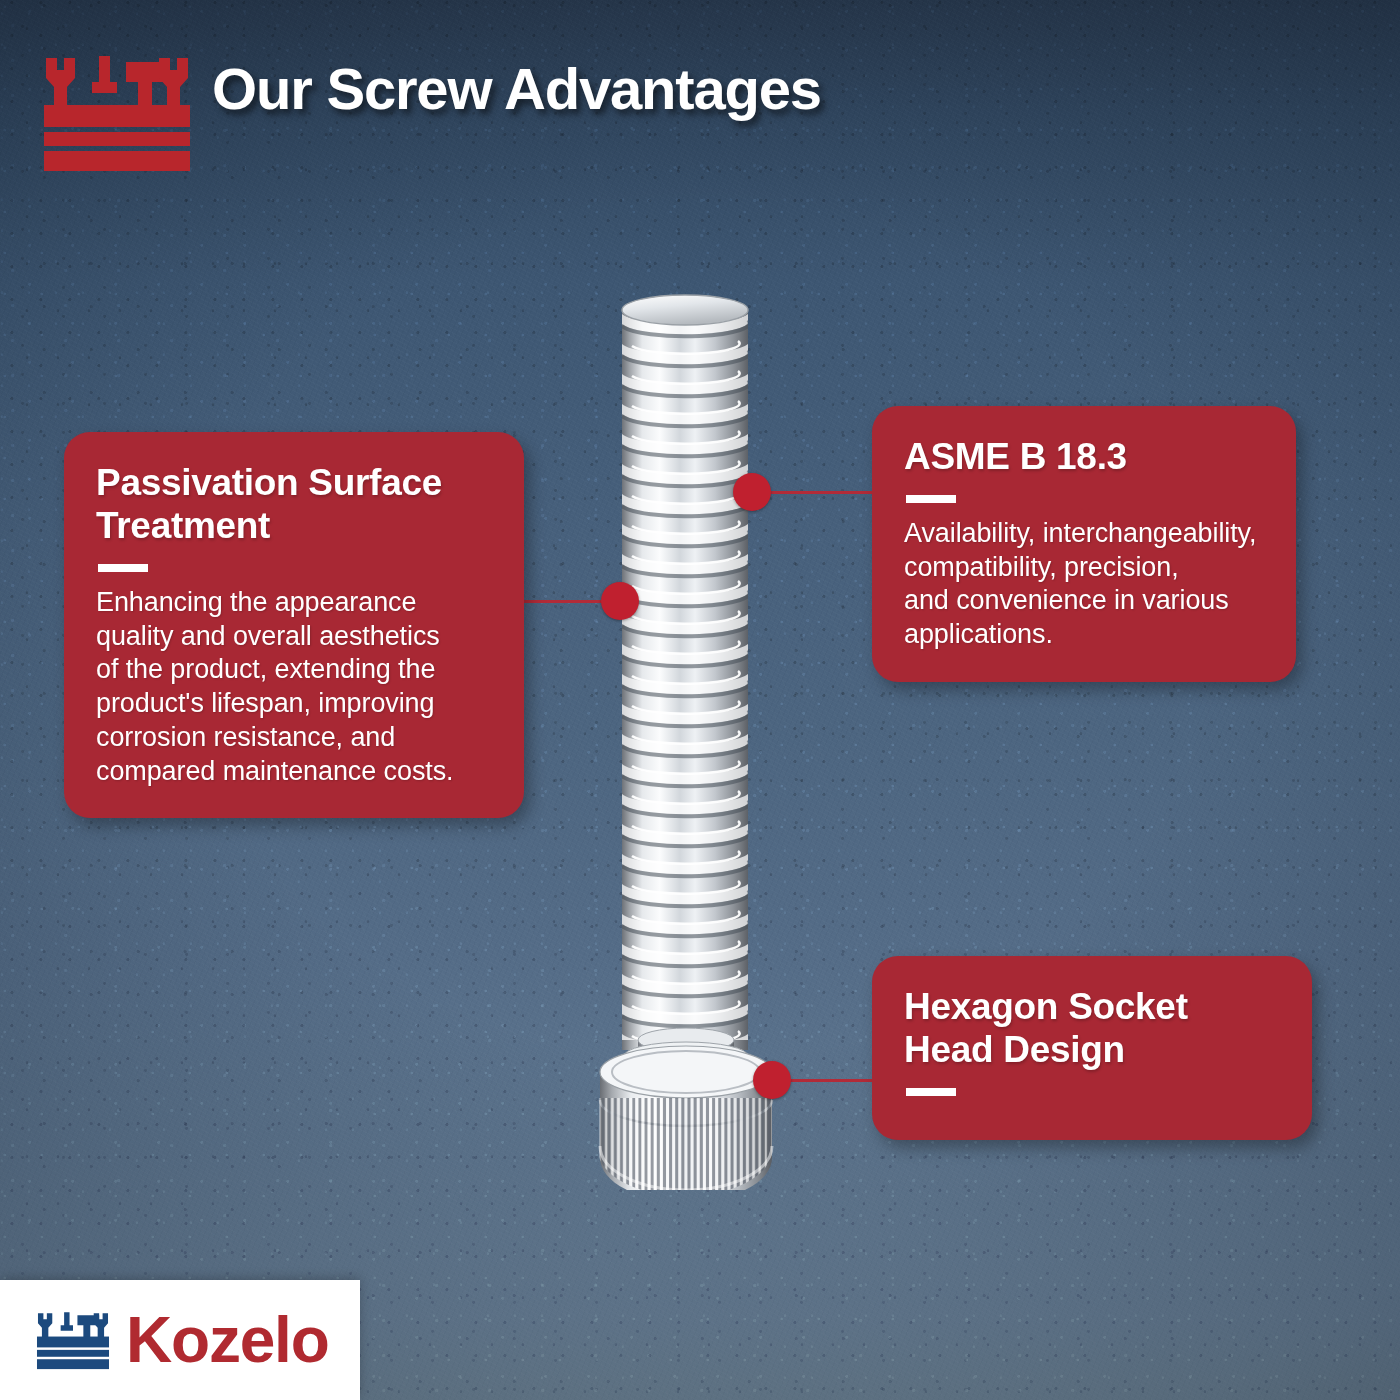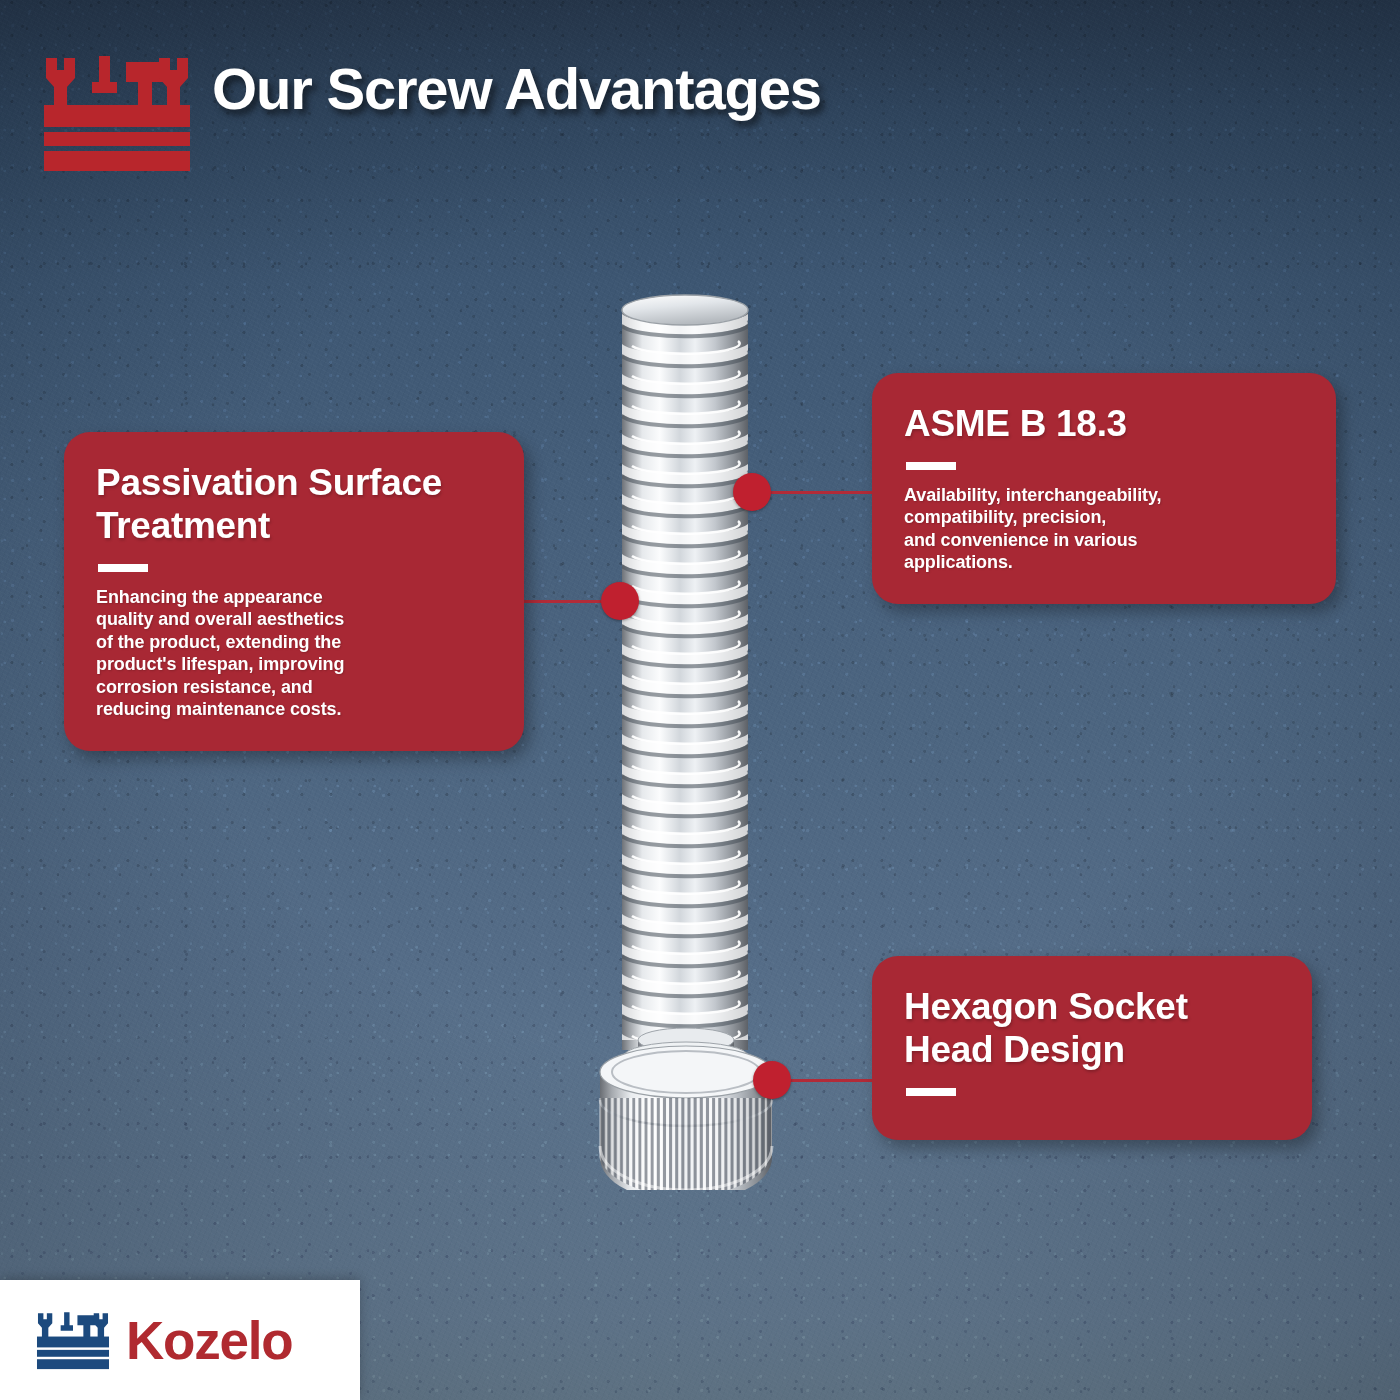--- a/index.html
+++ b/index.html
@@ -81,28 +81,28 @@
   .card-title {
     font-size:37px; font-weight:bold; line-height:1.16;
     letter-spacing:-.3px;
     text-shadow:1px 2px 3px rgba(0,0,0,.22);
   }
   .card-rule {
     width:50px; height:8px; background:#fff;
     margin:16px 0 14px 2px;
   }
   .card-body {
-    font-size:18px; line-height:1.25; font-weight:700;
+    font-size:27px; line-height:1.25; font-weight:400;
     letter-spacing:-.1px;
     text-shadow:1px 1px 2px rgba(0,0,0,.18);
     white-space:pre-line;
   }
 
   #card-passivation { left:64px;  top:432px;  width:460px; }
-  #card-asme        { left:872px; top:373px;  width:464px; }
+  #card-asme        { left:872px; top:406px;  width:424px; }
   #card-hex         { left:872px; top:956px;  width:440px; }
 
   
   .conn-line { position:absolute; height:3px; background:#b22b38; }
   .conn-dot  { position:absolute; width:38px; height:38px; border-radius:50%; background:#c0202f; box-shadow:0 1px 3px rgba(0,0,0,.35); }
 
   #line-passivation { left:516px; top:600px; width:110px; }
   #dot-passivation  { left:601px; top:582px; }
 
   #line-asme { left:752px; top:491px; width:125px; }
@@ -118,21 +118,21 @@
   #logo-plate {
     position:absolute; left:0; bottom:0;
     width:360px; height:120px;
     background:#ffffff;
     display:flex; align-items:center;
     box-shadow:0 -2px 10px rgba(0,0,0,.22);
   }
   #logo-mark { margin-left:36px; width:74px; height:64px; }
   #logo-text {
     margin-left:16px;
-    font-size:53px; font-weight:bold; color:#b02a30;
+    font-size:64px; font-weight:bold; color:#b02a30;
     letter-spacing:-1.2px; line-height:1;
   }
 </style>
 </head>
 <body>
 
 <div id="stage">
   <div id="bg-noise"></div>
   <div id="bg-noise2"></div>
   <div id="bg-vignette"></div>
@@ -375,21 +375,21 @@
 
   <div class="card" id="card-passivation">
     <div class="card-title">Passivation
 Surface Treatment</div>
     <div class="card-rule"></div>
     <div class="card-body">Enhancing the appearance
 quality and overall aesthetics
 of the product, extending the
 product's lifespan, improving
 corrosion resistance, and
-reducing maintenance costs.</div>
+compared maintenance costs.</div>
   </div>
 
   <div class="card" id="card-asme">
     <div class="card-title">ASME B 18.3</div>
     <div class="card-rule"></div>
     <div class="card-body">Availability, interchangeability,
 compatibility, precision,
 and convenience in various
 applications.</div>
   </div>

